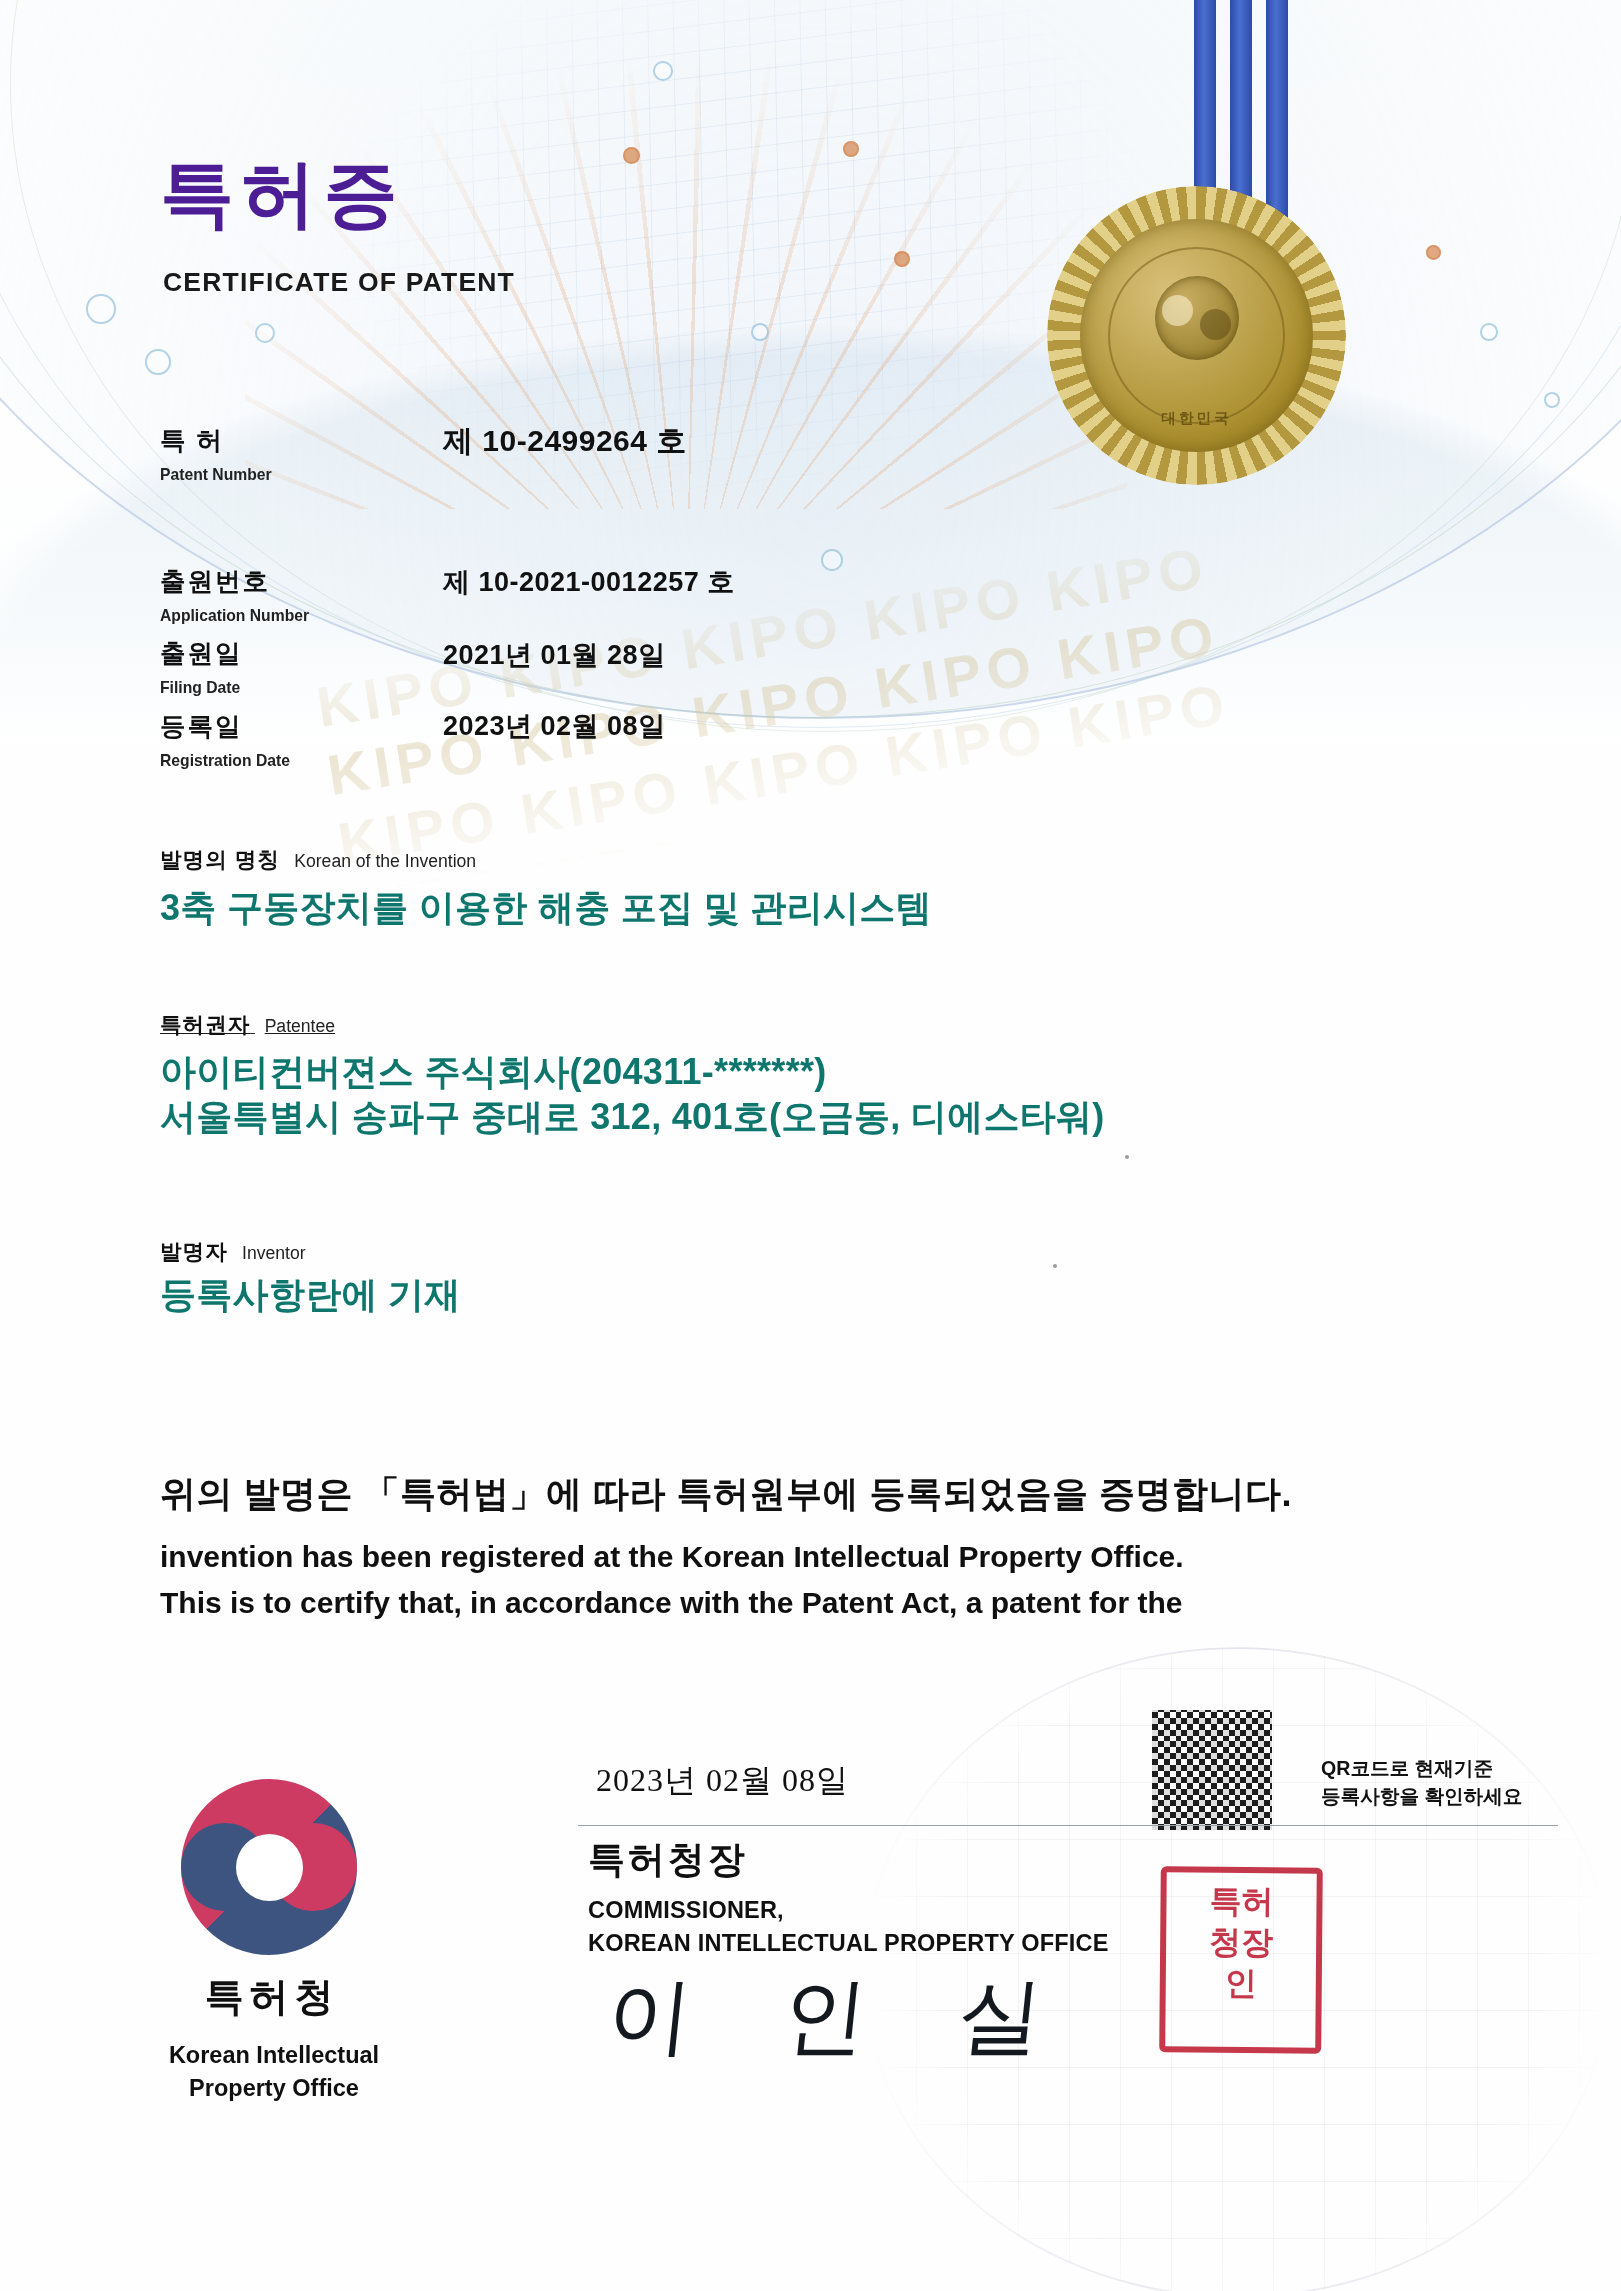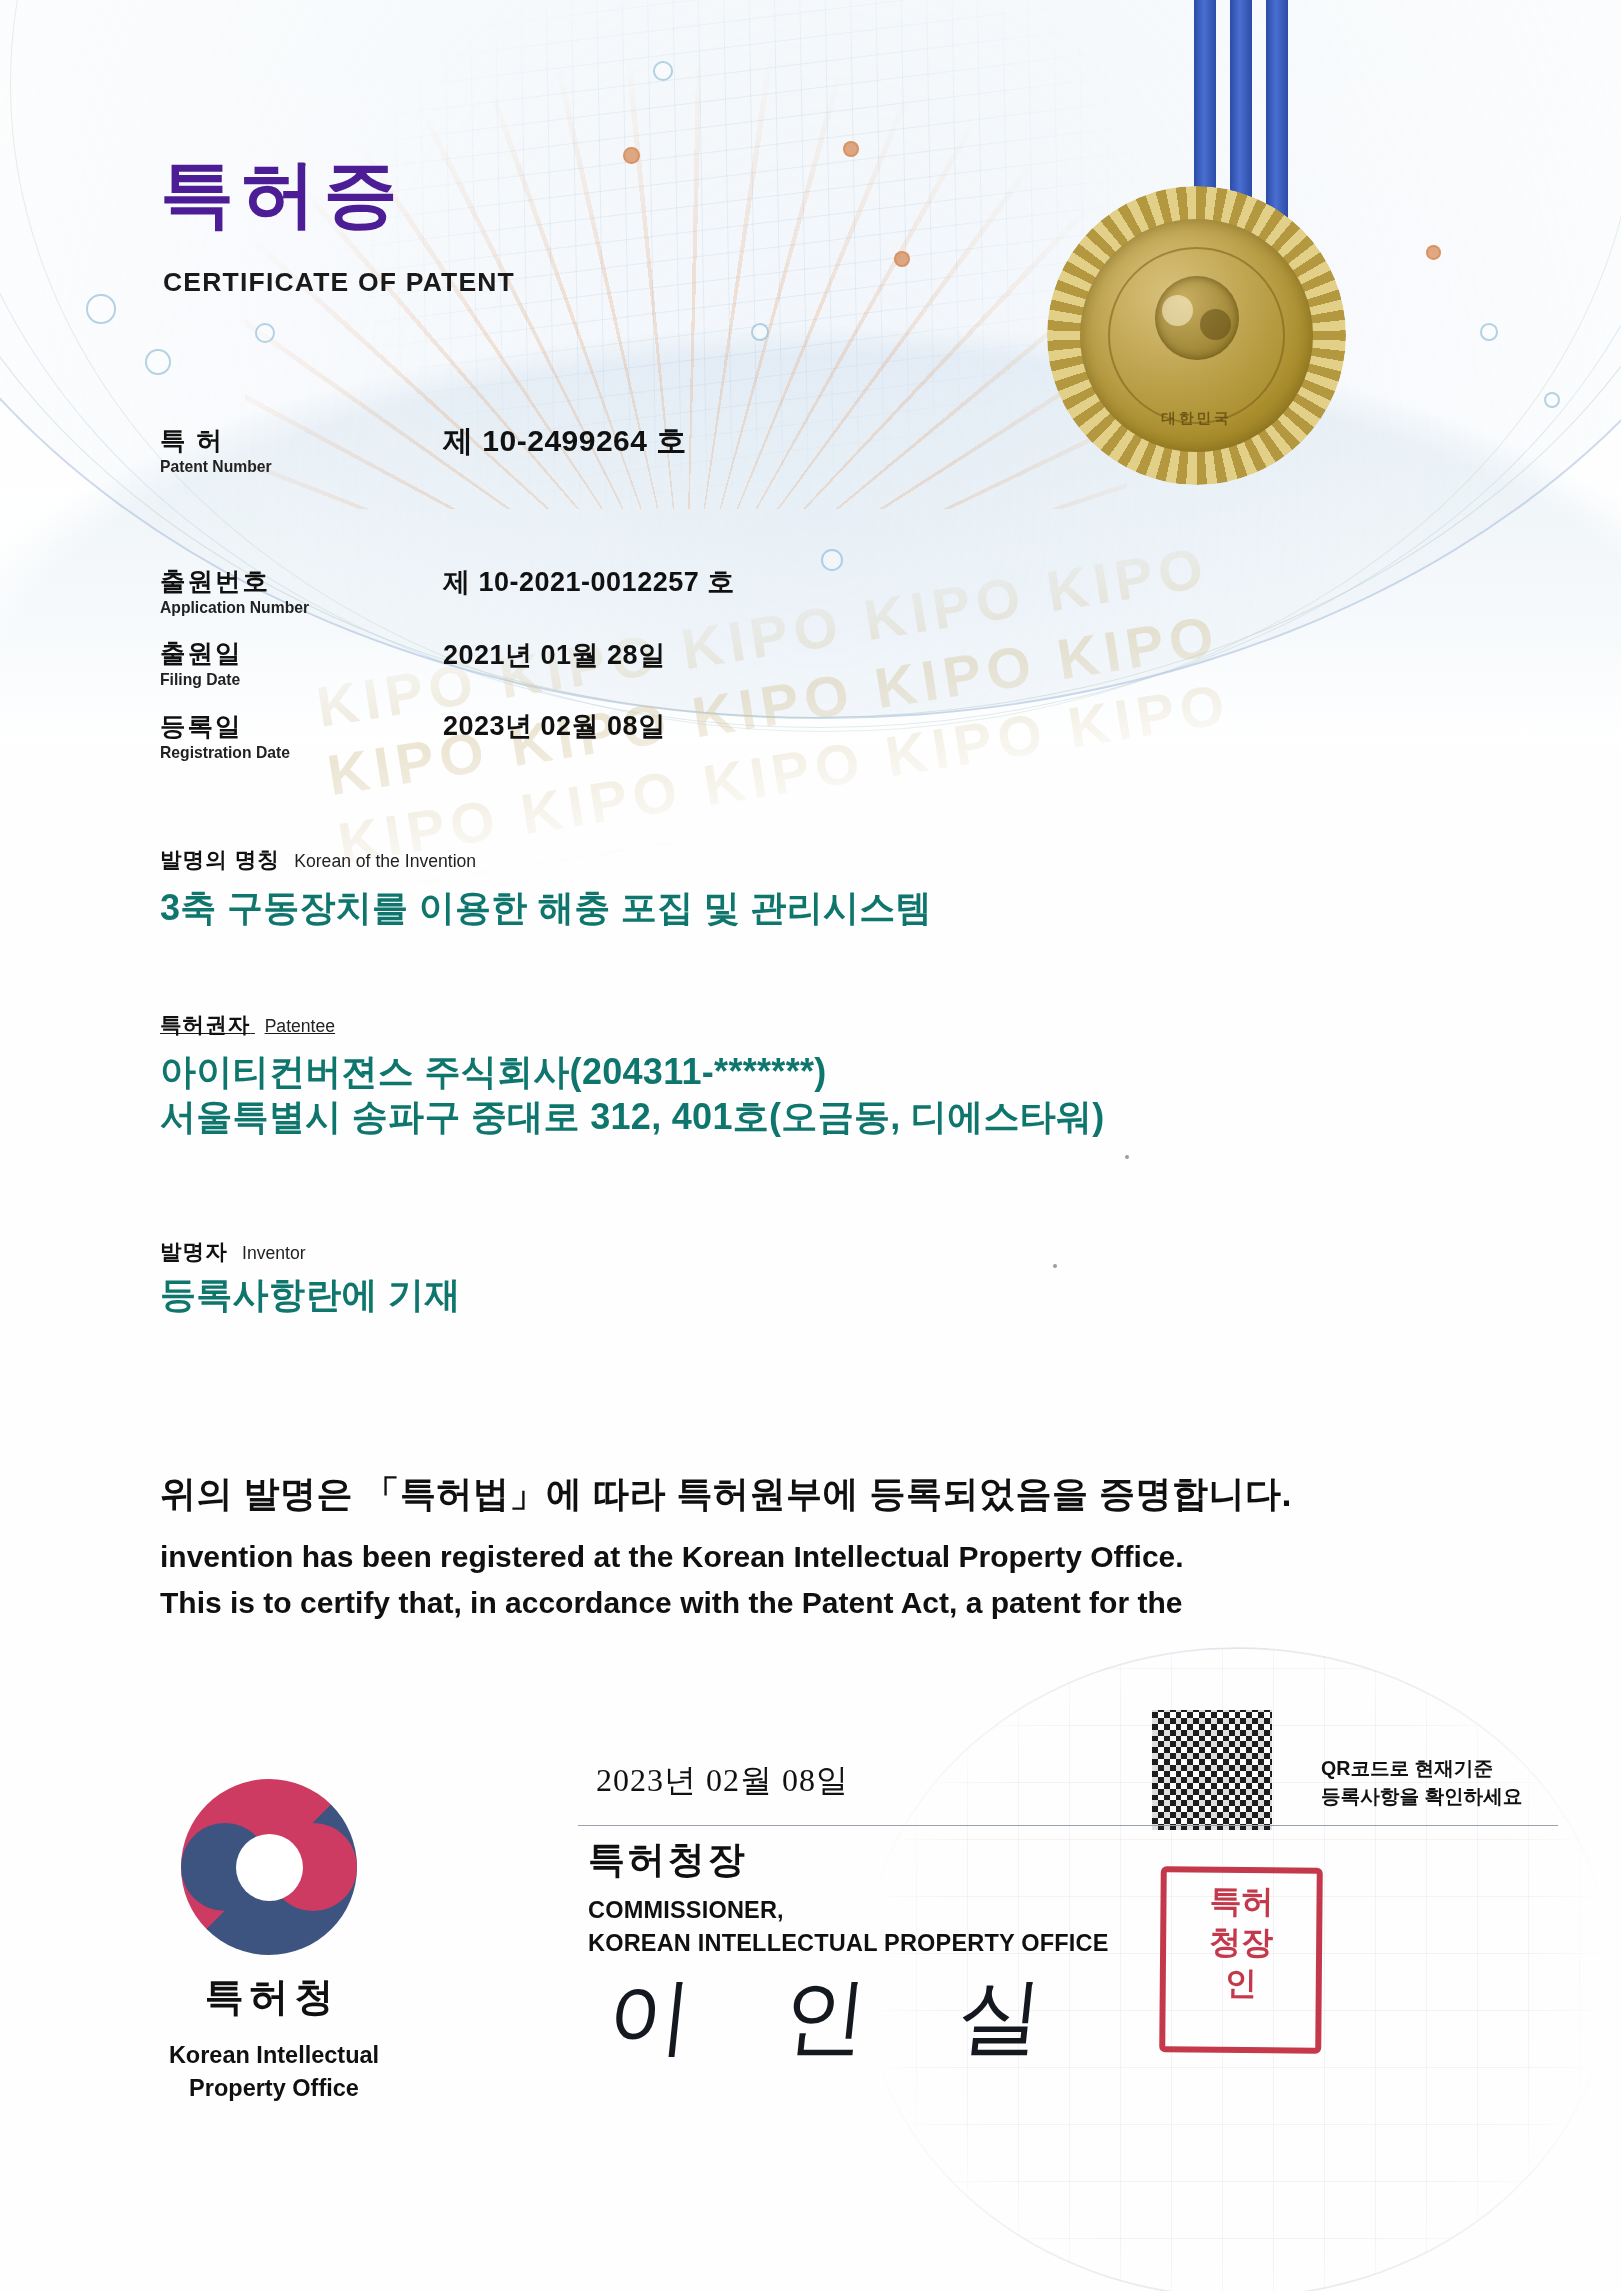--- a/index.html
+++ b/index.html
@@ -211,21 +211,21 @@
     font-weight: bold;
     letter-spacing: 2px;
     color: #111;
     line-height: 29px;
   }
   .field .en {
     font-size: 15.7px;
     font-weight: bold;
     color: #222;
     line-height: 19.6px;
-    margin-top: 2px;
+    margin-top: 10px;
   }
   .value {
     position: absolute;
     left: 443px;
     font-size: 30px;
     font-weight: bold;
     color: #111;
     letter-spacing: 0.5px;
   }
   .value.small { font-size: 27px; }

